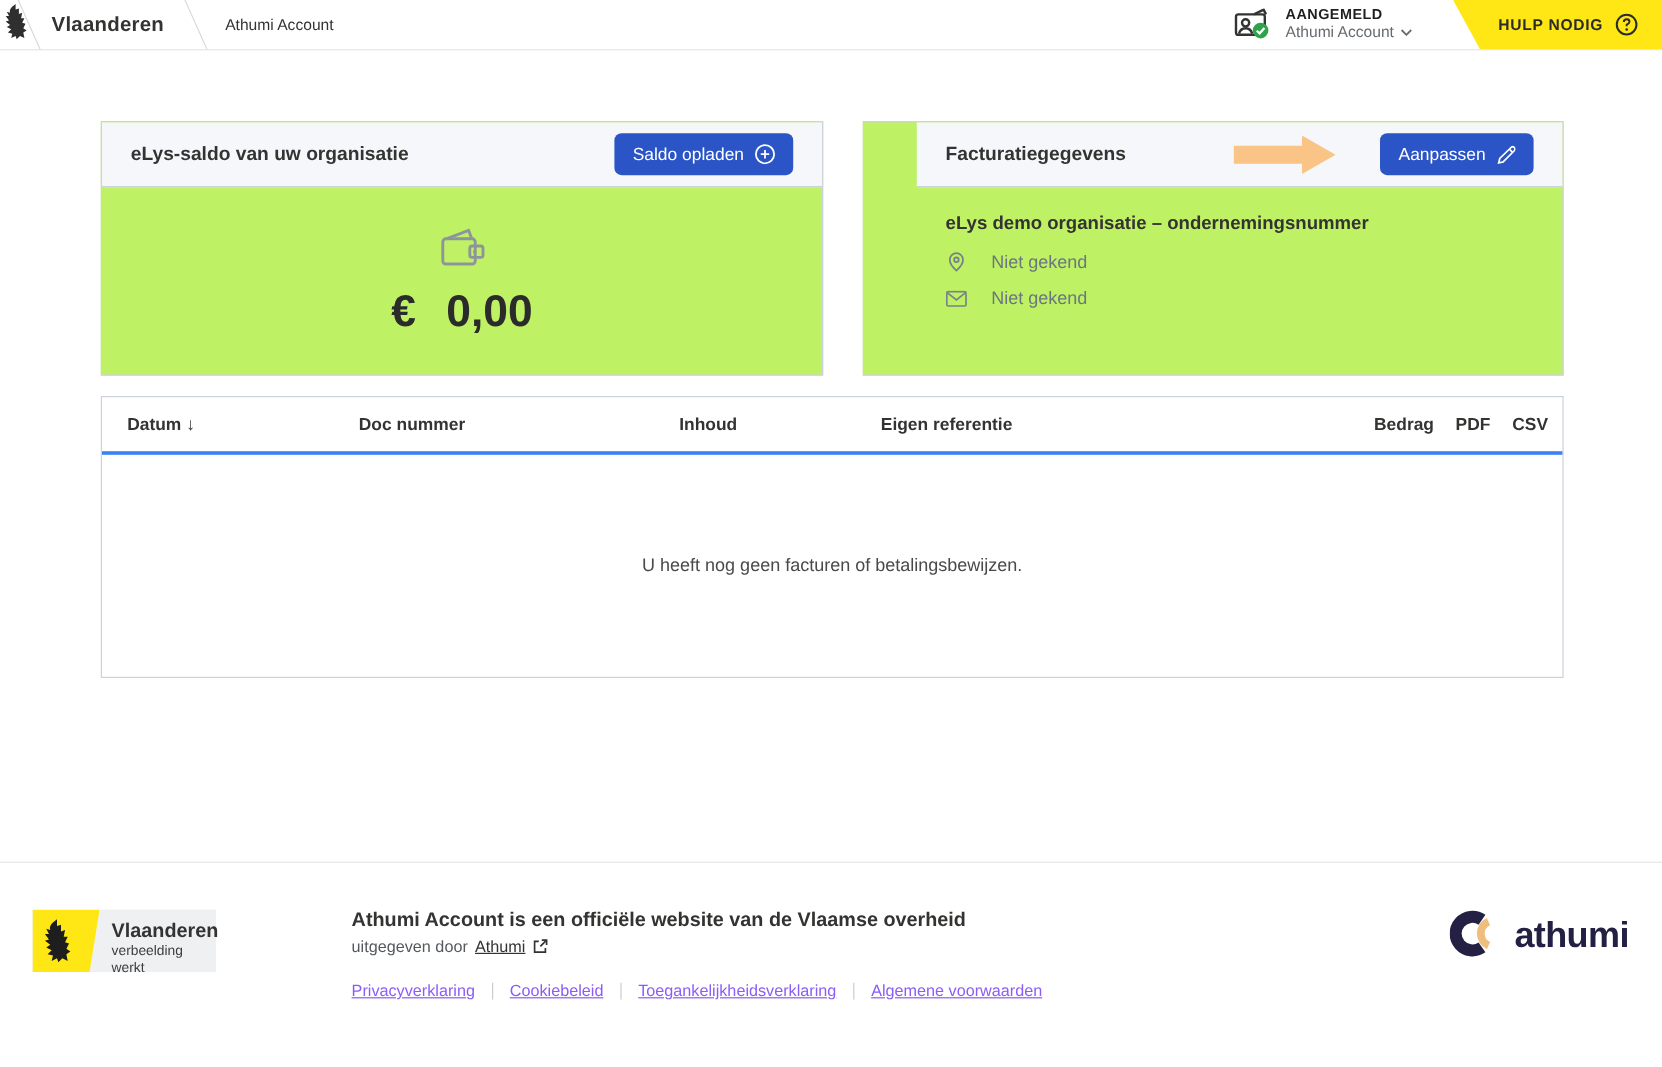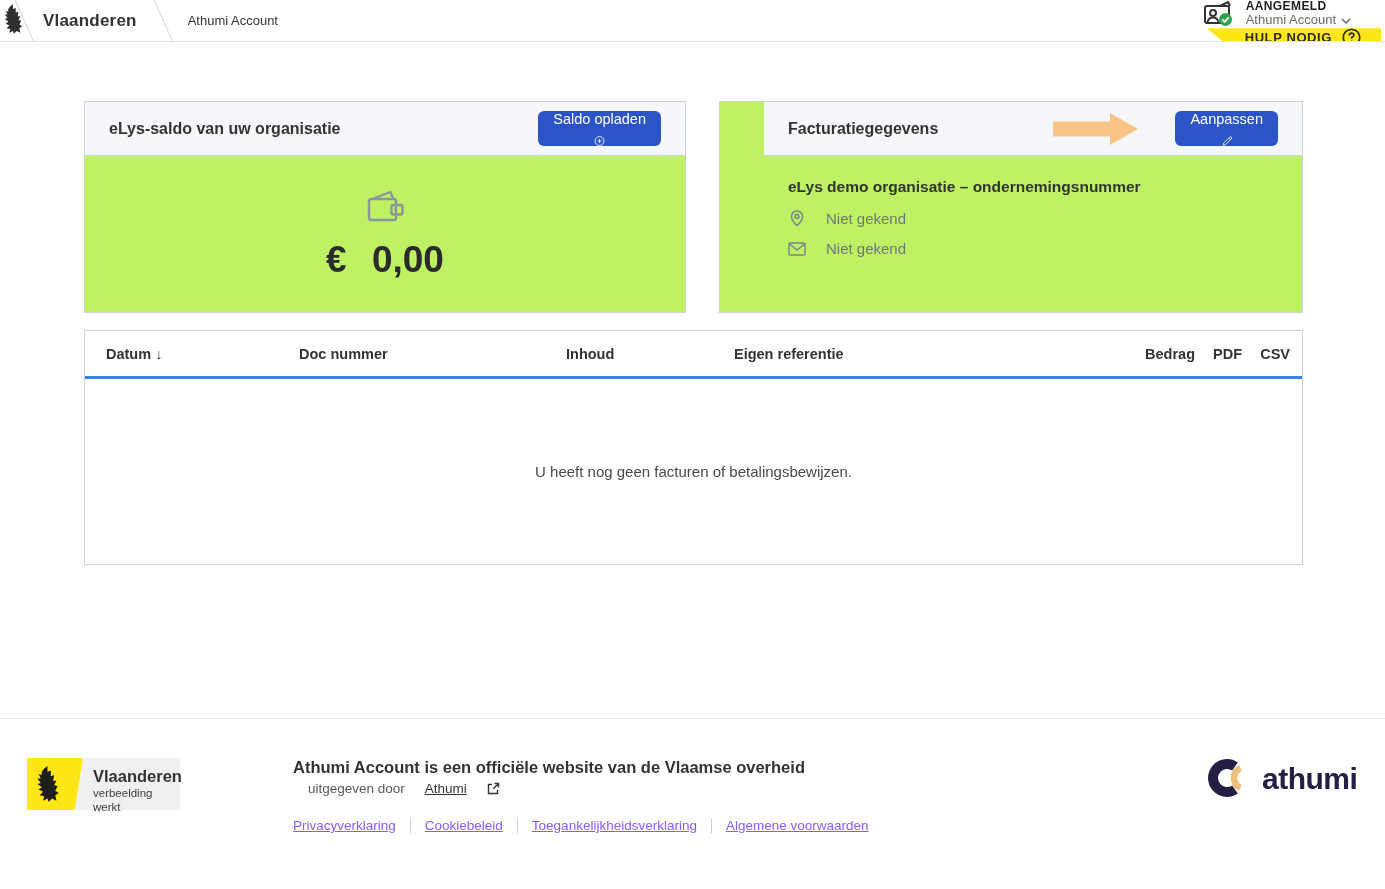--- a/index.html
+++ b/index.html
@@ -7,21 +7,21 @@
               font-family:"Liberation Sans", sans-serif; color:#333332; }
 
   
   .topbar { height:42px; background:#fff; border-bottom:1px solid #e2e6ea;
             display:flex; align-items:center; position:relative; overflow:hidden; }
   .lion-mark { margin-left:2px; flex:0 0 auto; }
   .diag-sep { width:1px; height:42px; background:#d3d8de; transform:skewX(24deg); flex:0 0 auto; }
   .brand-name { font-size:17px; font-weight:700; letter-spacing:.2px; margin:0 26px 0 18px; }
   .app-name { font-size:13px; margin-left:24px; color:#333332; }
 
-  .topbar-right { margin-left:auto; display:flex; align-items:center; height:42px;flex-direction:column; }
+  .topbar-right { margin-left:auto; display:flex; align-items:center; height:42px; }
   .user-chip { display:flex; align-items:center; gap:11px; margin-right:34px; cursor:pointer; }
   .badge-icon { position:relative; width:32px; height:26px; }
   .user-texts { display:flex; flex-direction:column; line-height:1.15; }
   .user-status { font-size:12px; font-weight:700; letter-spacing:.4px; color:#1f1f1f; }
   .user-account { font-size:13px; color:#666b70; display:flex; align-items:center; gap:5px; }
 
   .help-tab { height:42px; background:#FFE615; display:flex; align-items:center;
               padding:0 20px 0 38px; clip-path:polygon(0 0, 100% 0, 100% 100%, 23px 100%);
               cursor:pointer; }
   .help-label { font-size:13px; font-weight:700; letter-spacing:.6px; color:#2b2b2b; }
@@ -29,21 +29,21 @@
 
   
   .main { width:1219px; margin-left:84px; }
   .cards-row { display:flex; gap:33px; margin-top:59px; }
   .card { border:1px solid #cbd2da; background:#bef264; }
   .card-head { height:54px; background:#f5f7fb; border-bottom:1px solid #cbd2da;
                display:flex; align-items:center; padding:0 24px; }
   .card-title { font-size:16px; font-weight:700; }
   .btn { display:inline-flex; align-items:center; gap:9px; height:35px; padding:0 15px;
          background:#2b55c6; color:#fff; font-size:14.5px; font-weight:500;
-         border:none; border-radius:6px; cursor:pointer; font-family:inherit;flex-direction:column; }
+         border:none; border-radius:6px; cursor:pointer; font-family:inherit; }
 
   .card-balance { width:602px; }
   .balance-body { height:156px; display:flex; flex-direction:column;
                   align-items:center; justify-content:center; gap:13px; }
   .balance-amount { font-size:37px; font-weight:700; word-spacing:15px; color:#2b2b2b; }
 
   .card-billing { flex:1;padding-left:44px; }
   .billing-head-right { margin-left:auto; display:flex; align-items:center; gap:36px; }
   .billing-body { padding:22px 24px; }
   .billing-org { font-size:15.5px; font-weight:700; margin-bottom:6px; }
@@ -70,21 +70,21 @@
   .flogo-yellow { position:absolute; left:0; top:0; width:56px; height:52px; background:#FFE615;
                   clip-path:polygon(0 0, 100% 0, 85% 100%, 0 100%); }
   .flogo-lion { position:absolute; left:7px; top:7px; }
   .flogo-text { position:absolute; left:66px; top:9px; line-height:1.2; }
   .flogo-title { font-size:16.5px; font-weight:700; color:#333; }
   .flogo-tag { font-size:11.5px; color:#3d3d3d; }
 
   .fcenter { margin-left:113px; }
   .fsite { font-size:16.5px; font-weight:700; }
   .fissued { font-size:13.5px; color:#55595d; margin-top:4px;
-             display:flex; align-items:center; gap:20px;margin-left:15px; }
+             display:flex; align-items:center; gap:6px; }
   .fissued a { color:#333; text-decoration:underline; }
   .flinks { margin-top:22px; display:flex; align-items:center; font-size:13.5px; }
   .flinks a { color:#8b5cf6; text-decoration:underline; }
   .link-sep { width:1px; height:14px; background:#c7cdd3; margin:0 14px; }
 
   .fathumi { margin-left:auto; margin-right:1px; margin-top:-2px; }
 </style>
 </head>
 <body>
 

